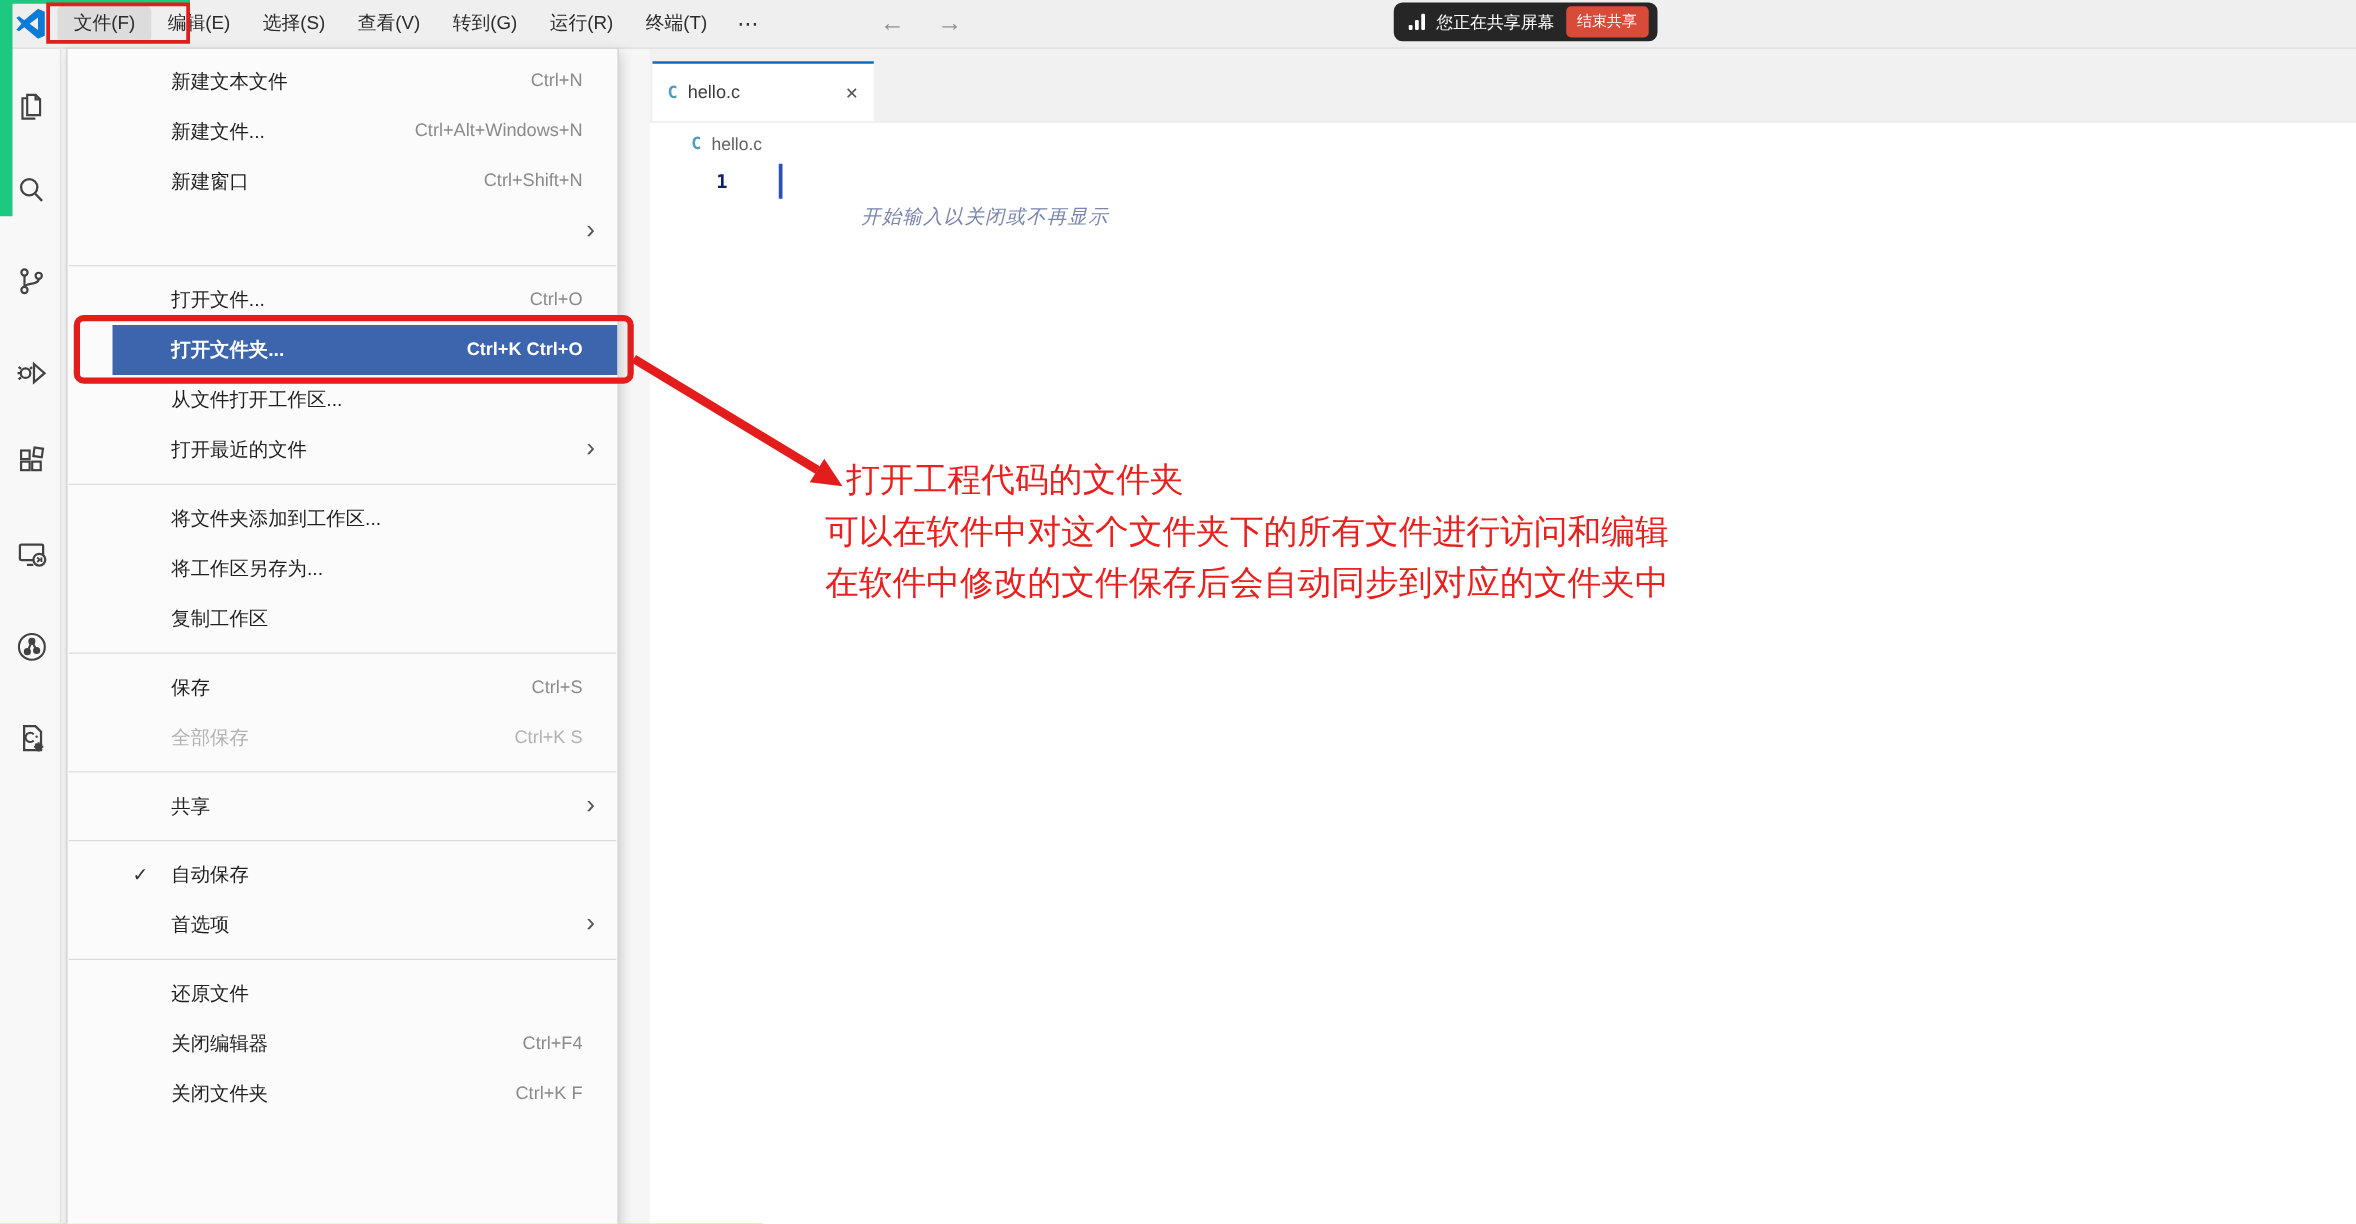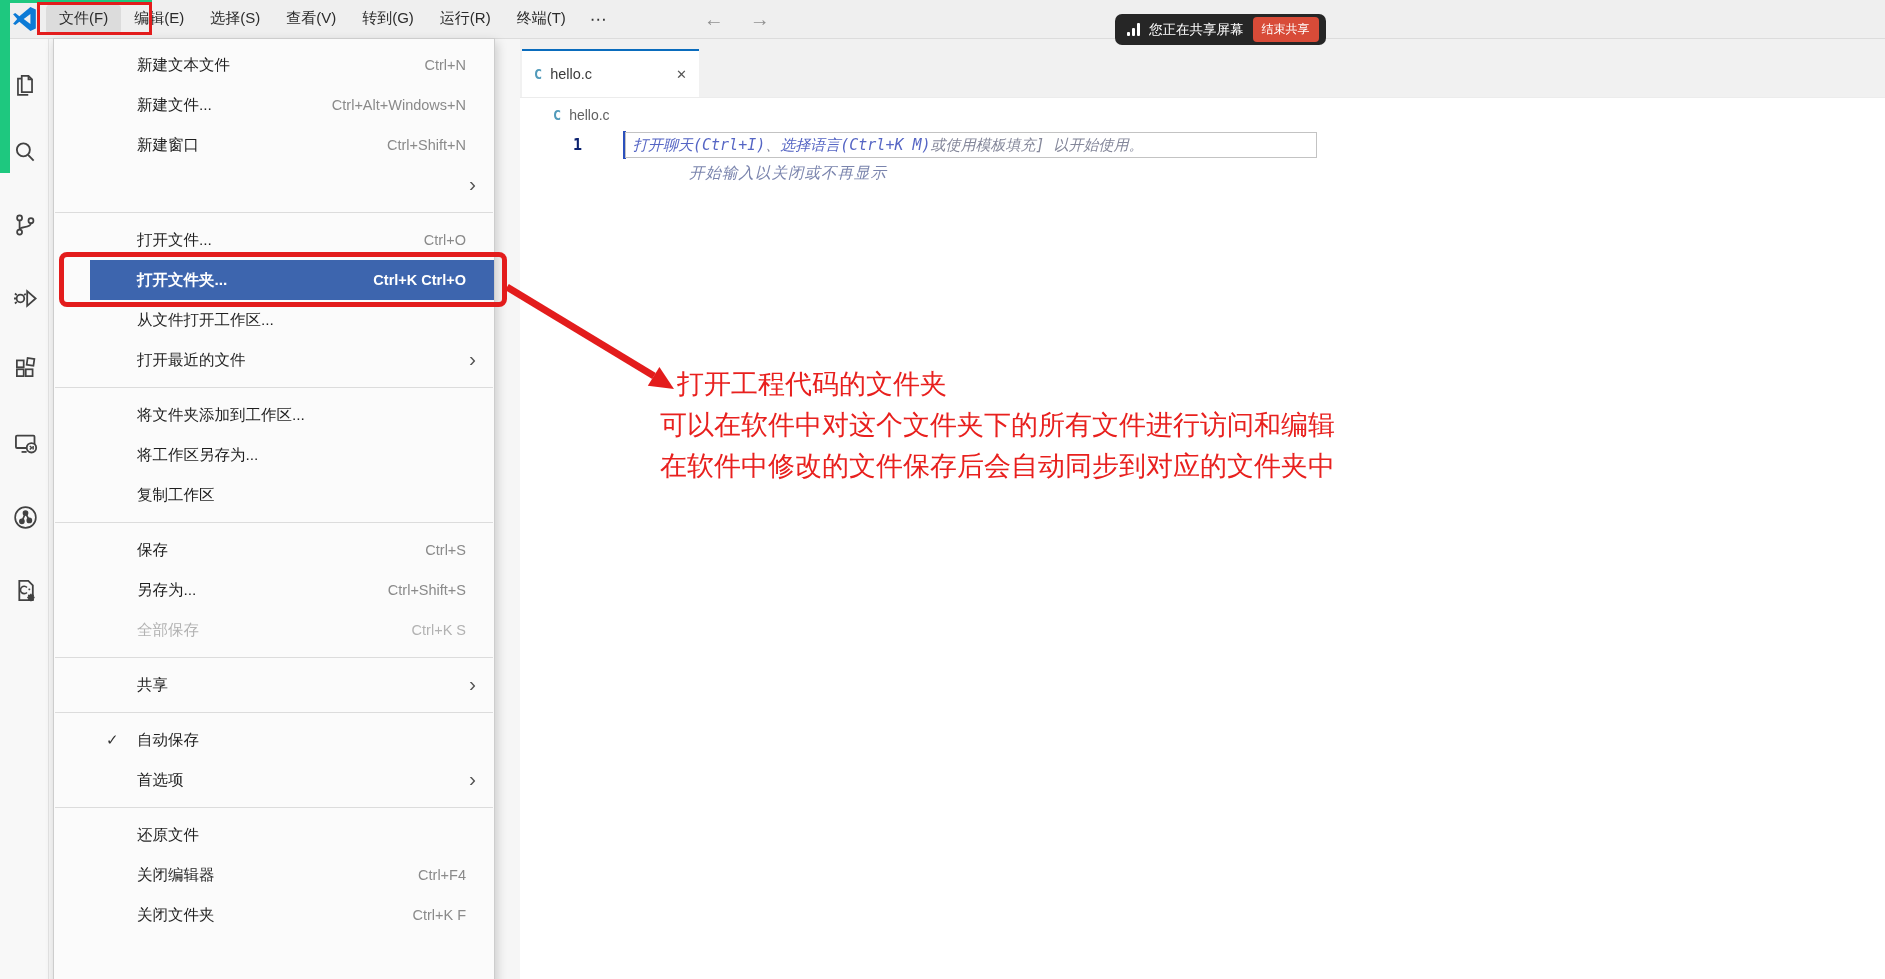--- a/index.html
+++ b/index.html
@@ -12,21 +12,21 @@
   .vslogo{margin-left:12px;width:26px;height:26px;flex:0 0 auto;}
   .menus{display:flex;margin-left:8px;}
   .mb-item{padding:5px 13px;font-size:15px;color:#2b2b2b;border-radius:5px;white-space:nowrap;cursor:default;}
   .mb-item.active{background:#dcdcdc;}
   .mb-more{padding:5px 11px;font-size:17px;color:#333;}
   .nav{display:flex;gap:26px;margin-left:86px;color:#909090;font-size:20px;}
   .nav span{cursor:default;}
   .searchbar{position:absolute;left:843px;top:5px;width:898px;height:27px;background:#e7e7e7;
              border:1px solid #cfcfcf;border-radius:8px;box-sizing:border-box;}
   .pill{position:absolute;left:1115px;top:2px;height:31px;background:#262626;border-radius:7px;
-        display:flex;align-items:center;padding:0 7px 0 12px;gap:9px;z-index:6;margin-top:12px;}
+        display:flex;align-items:center;padding:0 7px 0 12px;gap:9px;z-index:6;}
   .bars{display:flex;align-items:flex-end;gap:2px;height:13px;}
   .bars i{display:block;width:3px;background:#fff;border-radius:1px;}
   .bars i:nth-child(1){height:4px;}.bars i:nth-child(2){height:8px;}.bars i:nth-child(3){height:13px;}
   .pill-text{color:#fff;font-size:13.5px;white-space:nowrap;}
   .pill-btn{background:#d84b38;color:#fff;font-size:12px;padding:4px 9px;border-radius:4px;white-space:nowrap;cursor:default;font-family:Liberation Serif, serif;}
   .copilot{position:absolute;left:1756px;top:6px;display:flex;align-items:center;gap:4px;}
 
   
   .activitybar{position:absolute;left:0;top:38px;width:48px;height:941px;background:#f8f8f8;
                border-right:1px solid #e4e4e4;z-index:2;}
@@ -207,26 +207,20 @@
       </div>
     </div>
     <div class="breadcrumb">
       <span class="ficon">C</span>
       <span>hello.c</span>
     </div>
     <div class="codearea">
       <div class="codeline">
         <span class="gut">1</span>
         <span class="cursorbar"></span>
-        <div class="ghostbox">
-          <span class="g-link">打开聊天(Ctrl+I)</span>
-            <span class="g-gray">、 </span>
-            <span class="g-link">选择语言(Ctrl+K M)</span>
-            <span class="g-gray">或使用模板填充] 以开始使用。</span>
-        </div>
       </div>
       <div class="codeline">
         <span class="gut"></span>
         <span class="hintline">开始输入以关闭或不再显示</span>
       </div>
     </div>
   </div>
 
   <div class="menu">
     <div class="mi">
@@ -270,24 +264,20 @@
       <span class="lbl">将工作区另存为...</span>
       </div>
     <div class="mi">
       <span class="lbl">复制工作区</span>
       </div>
     <div class="msep"></div>
 
     <div class="mi">
       <span class="lbl">保存</span>
         <span class="sc">Ctrl+S</span>
-      </div>
-    <div class="mi">
-      <span class="lbl">另存为...</span>
-        <span class="sc">Ctrl+Shift+S</span>
       </div>
     <div class="mi disabled">
       <span class="lbl">全部保存</span>
         <span class="sc">Ctrl+K S</span>
       </div>
     <div class="msep"></div>
 
     <div class="mi">
       <span class="lbl">共享</span>
         <span class="sub">›</span>

